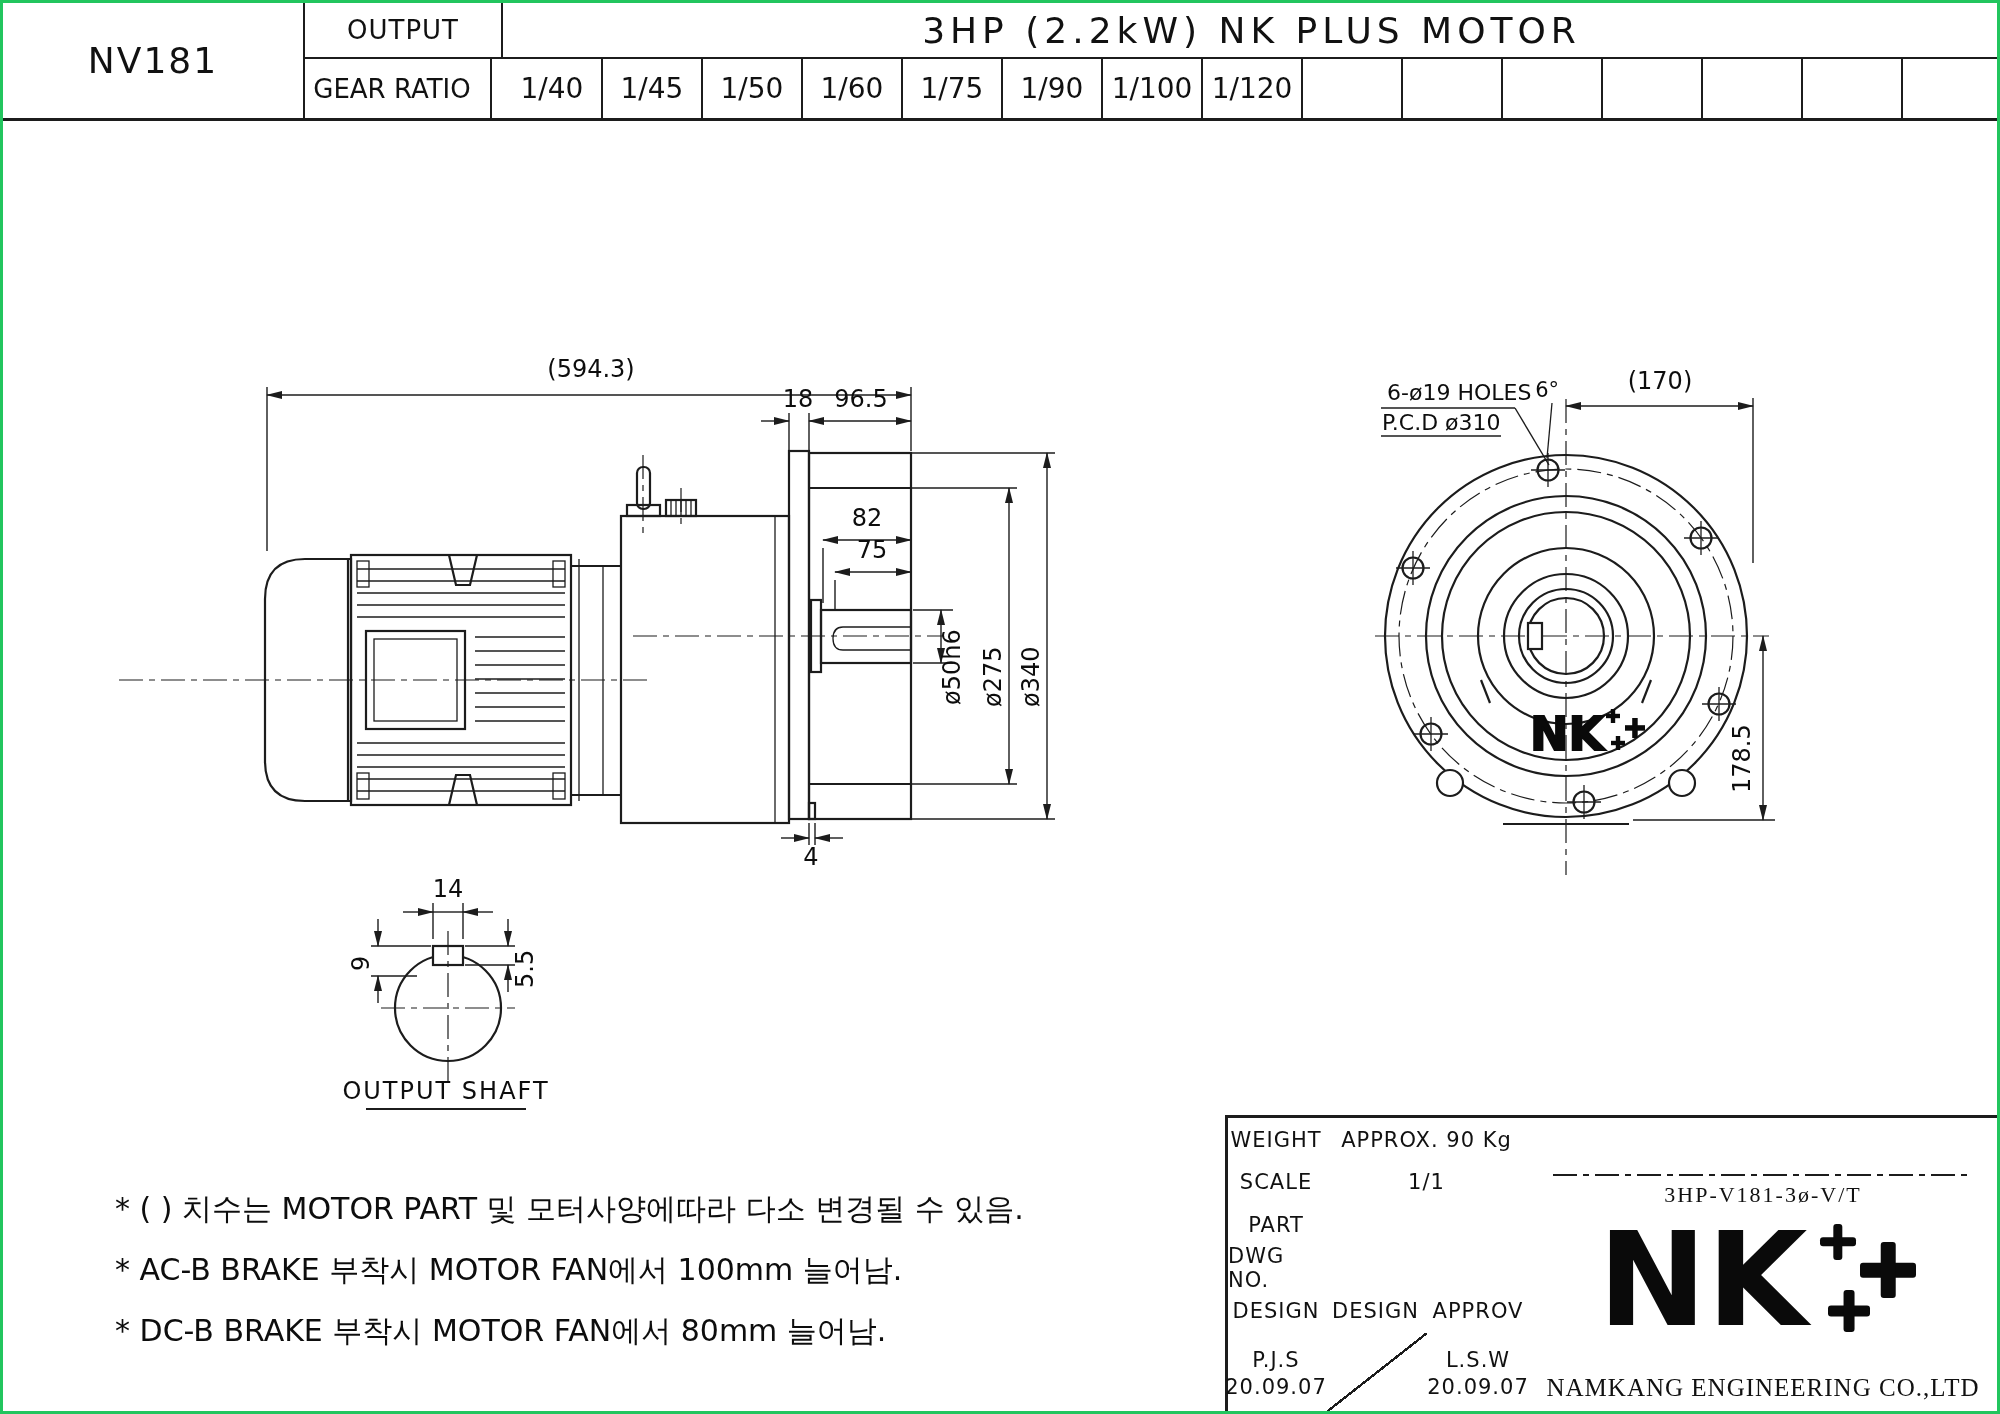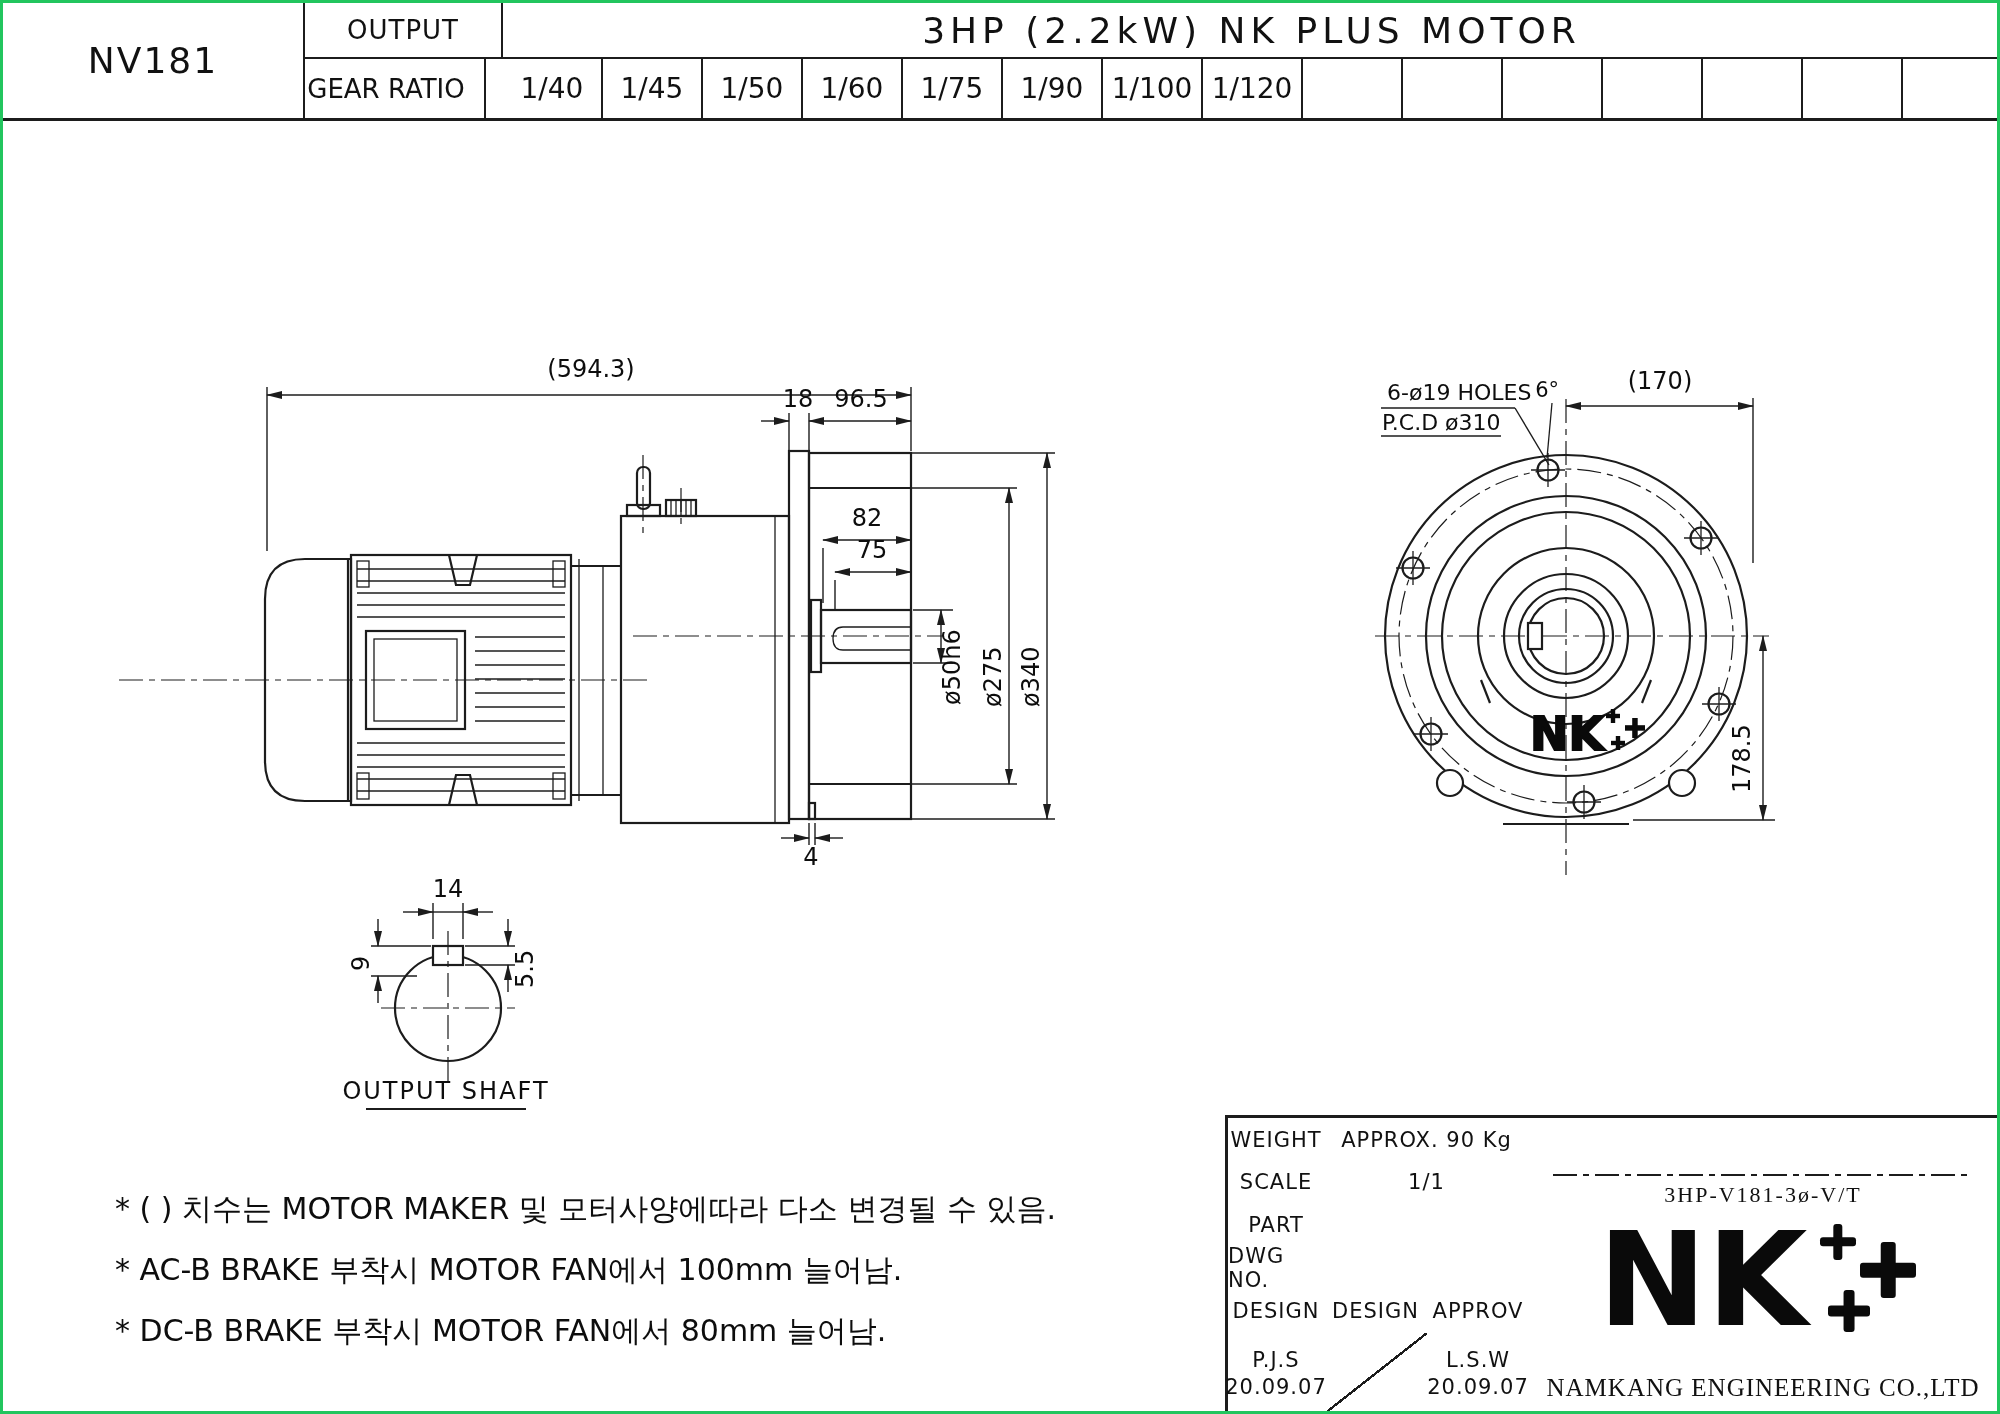--- a/index.html
+++ b/index.html
@@ -6,21 +6,21 @@
   .sheet{position:relative;width:2000px;height:1414px;background:#ffffff;
          border:3px solid #22c55e;box-sizing:border-box;overflow:hidden;
          font-family:"DejaVu Sans","Liberation Sans",sans-serif;color:#111;}
   
   .hdr{position:absolute;left:0;top:0;width:2000px;height:118px;}
   .hcell{position:absolute;box-sizing:border-box;display:flex;align-items:center;justify-content:center;
          border-color:#1c1c1c;border-style:solid;border-width:0;}
   .br{border-right-width:2px;} .bb{border-bottom-width:2px;}
   .model{left:0;top:0;width:302px;height:115px;font-size:36px;letter-spacing:2px;}
   .outlab{left:302px;top:0;width:198px;height:56px;font-size:26px;letter-spacing:1px;}
-  .ratlab{left:285px;top:56px;width:198px;height:59px;font-size:26px;}
+  .ratlab{left:291px;top:56px;width:198px;height:59px;font-size:26px;}
   .htitle{left:500px;top:0;width:1497px;height:56px;font-size:36px;letter-spacing:5px;}
   .rcell{top:56px;width:100px;height:59px;font-size:28px;}
   
   .notes{position:absolute;left:112px;top:1186px;width:980px;}
   .notes p{margin:0 0 20px 0;font-size:30px;letter-spacing:0px;white-space:nowrap;color:#0d0d0d;}
   
   .tblock{position:absolute;left:1222px;top:1112px;width:775px;height:302px;
           border:3px solid #1c1c1c;box-sizing:border-box;}
   .tcell{position:absolute;box-sizing:border-box;display:flex;align-items:center;justify-content:center;
          border-color:#1c1c1c;border-style:solid;border-width:0;font-size:21px;letter-spacing:1px;}
@@ -295,21 +295,21 @@
         <text class="dtext" x="1657" y="386" text-anchor="middle">(170)</text>
 
         <line class="dim" x1="1630" y1="817" x2="1772" y2="817"></line>
         <line class="dim" x1="1760" y1="633" x2="1760" y2="817" marker-start="url(#ar)" marker-end="url(#ar)"></line>
         <text class="dtext" transform="translate(1747,790) rotate(-90)">178.5</text>
       </g>
     </g>
   </svg>
 
   <div class="notes">
-    <p>* (  ) 치수는 MOTOR MAKER 및 모터사양에따라 다소 변경될 수 있음.</p>
+    <p>* (  ) 치수는 MOTOR PART 및 모터사양에따라 다소 변경될 수 있음.</p>
     <p>* AC-B BRAKE 부착시 MOTOR FAN에서 100mm 늘어남.</p>
     <p>* DC-B BRAKE 부착시 MOTOR FAN에서 80mm 늘어남.</p>
   </div>
 
   <div class="tblock">
 
     <div class="tcell br bb" style="left:0;top:0;width:96px;height:43px">WEIGHT</div>
     <div class="tcell br bb" style="left:96px;top:0;width:205px;height:43px">APPROX. 90 Kg</div>
     <div class="tcell br bb" style="left:0;top:43px;width:96px;height:42px">SCALE</div>
     <div class="tcell br bb" style="left:96px;top:43px;width:205px;height:42px">1/1</div>

